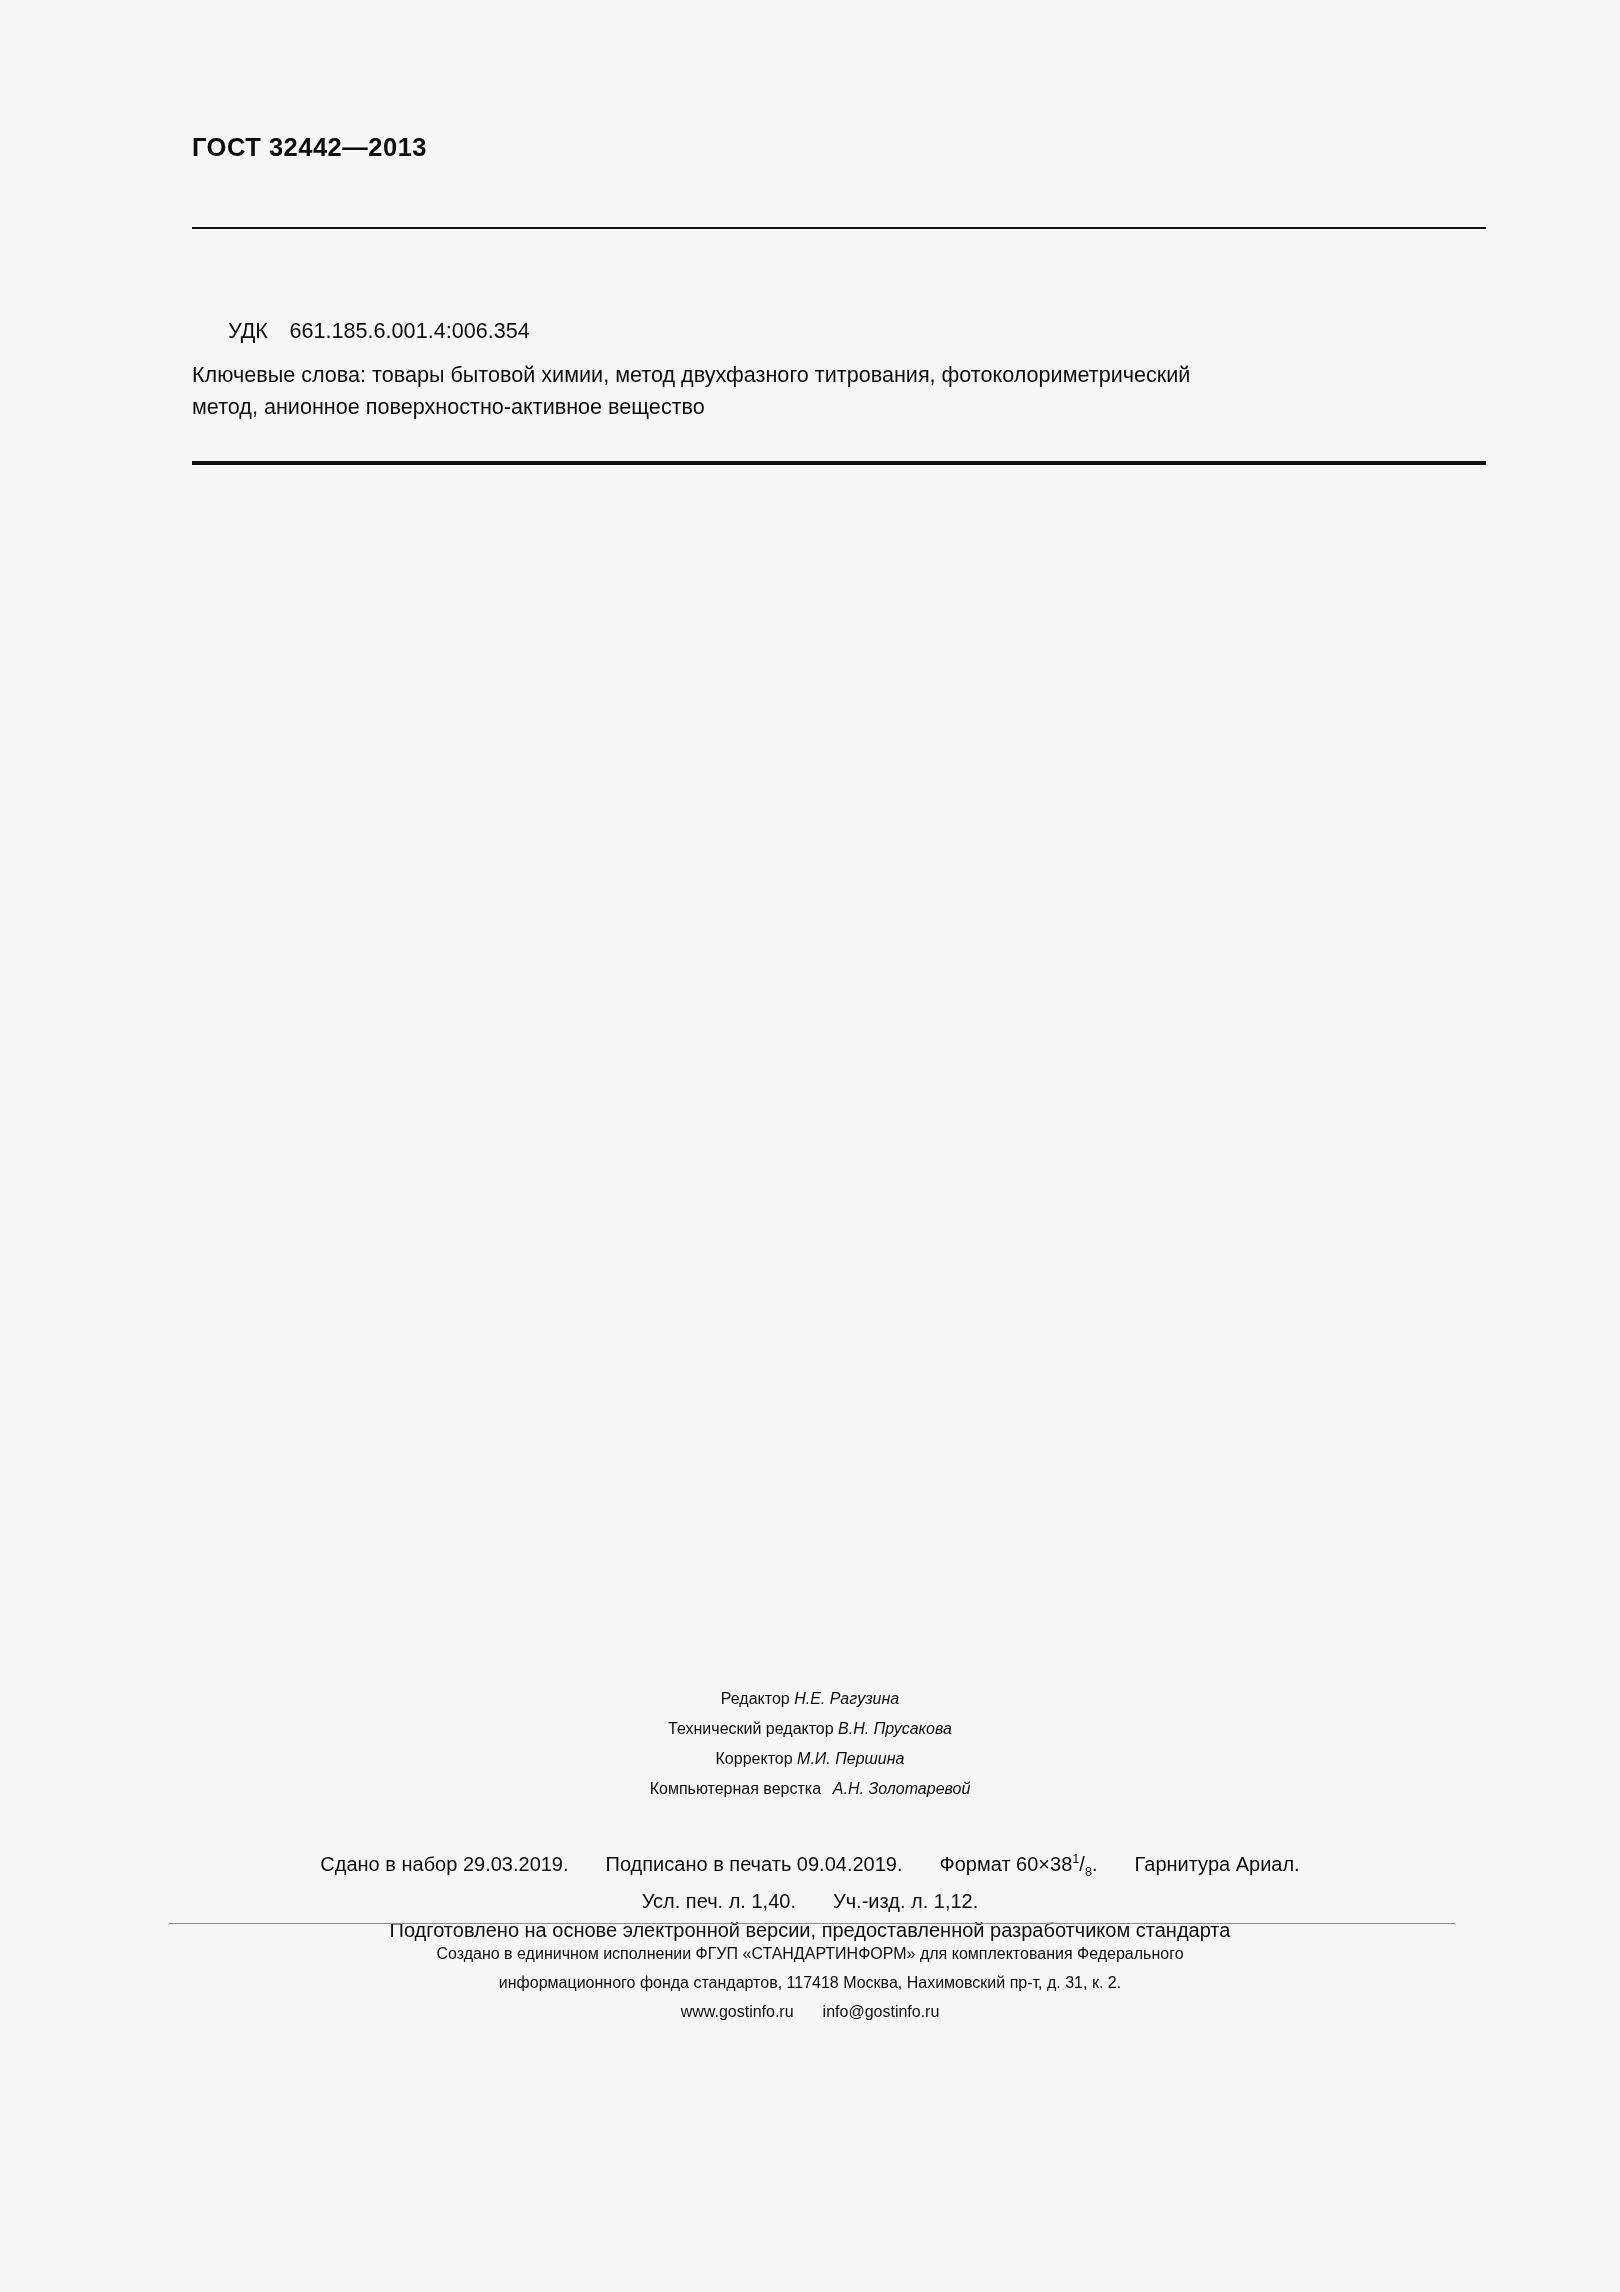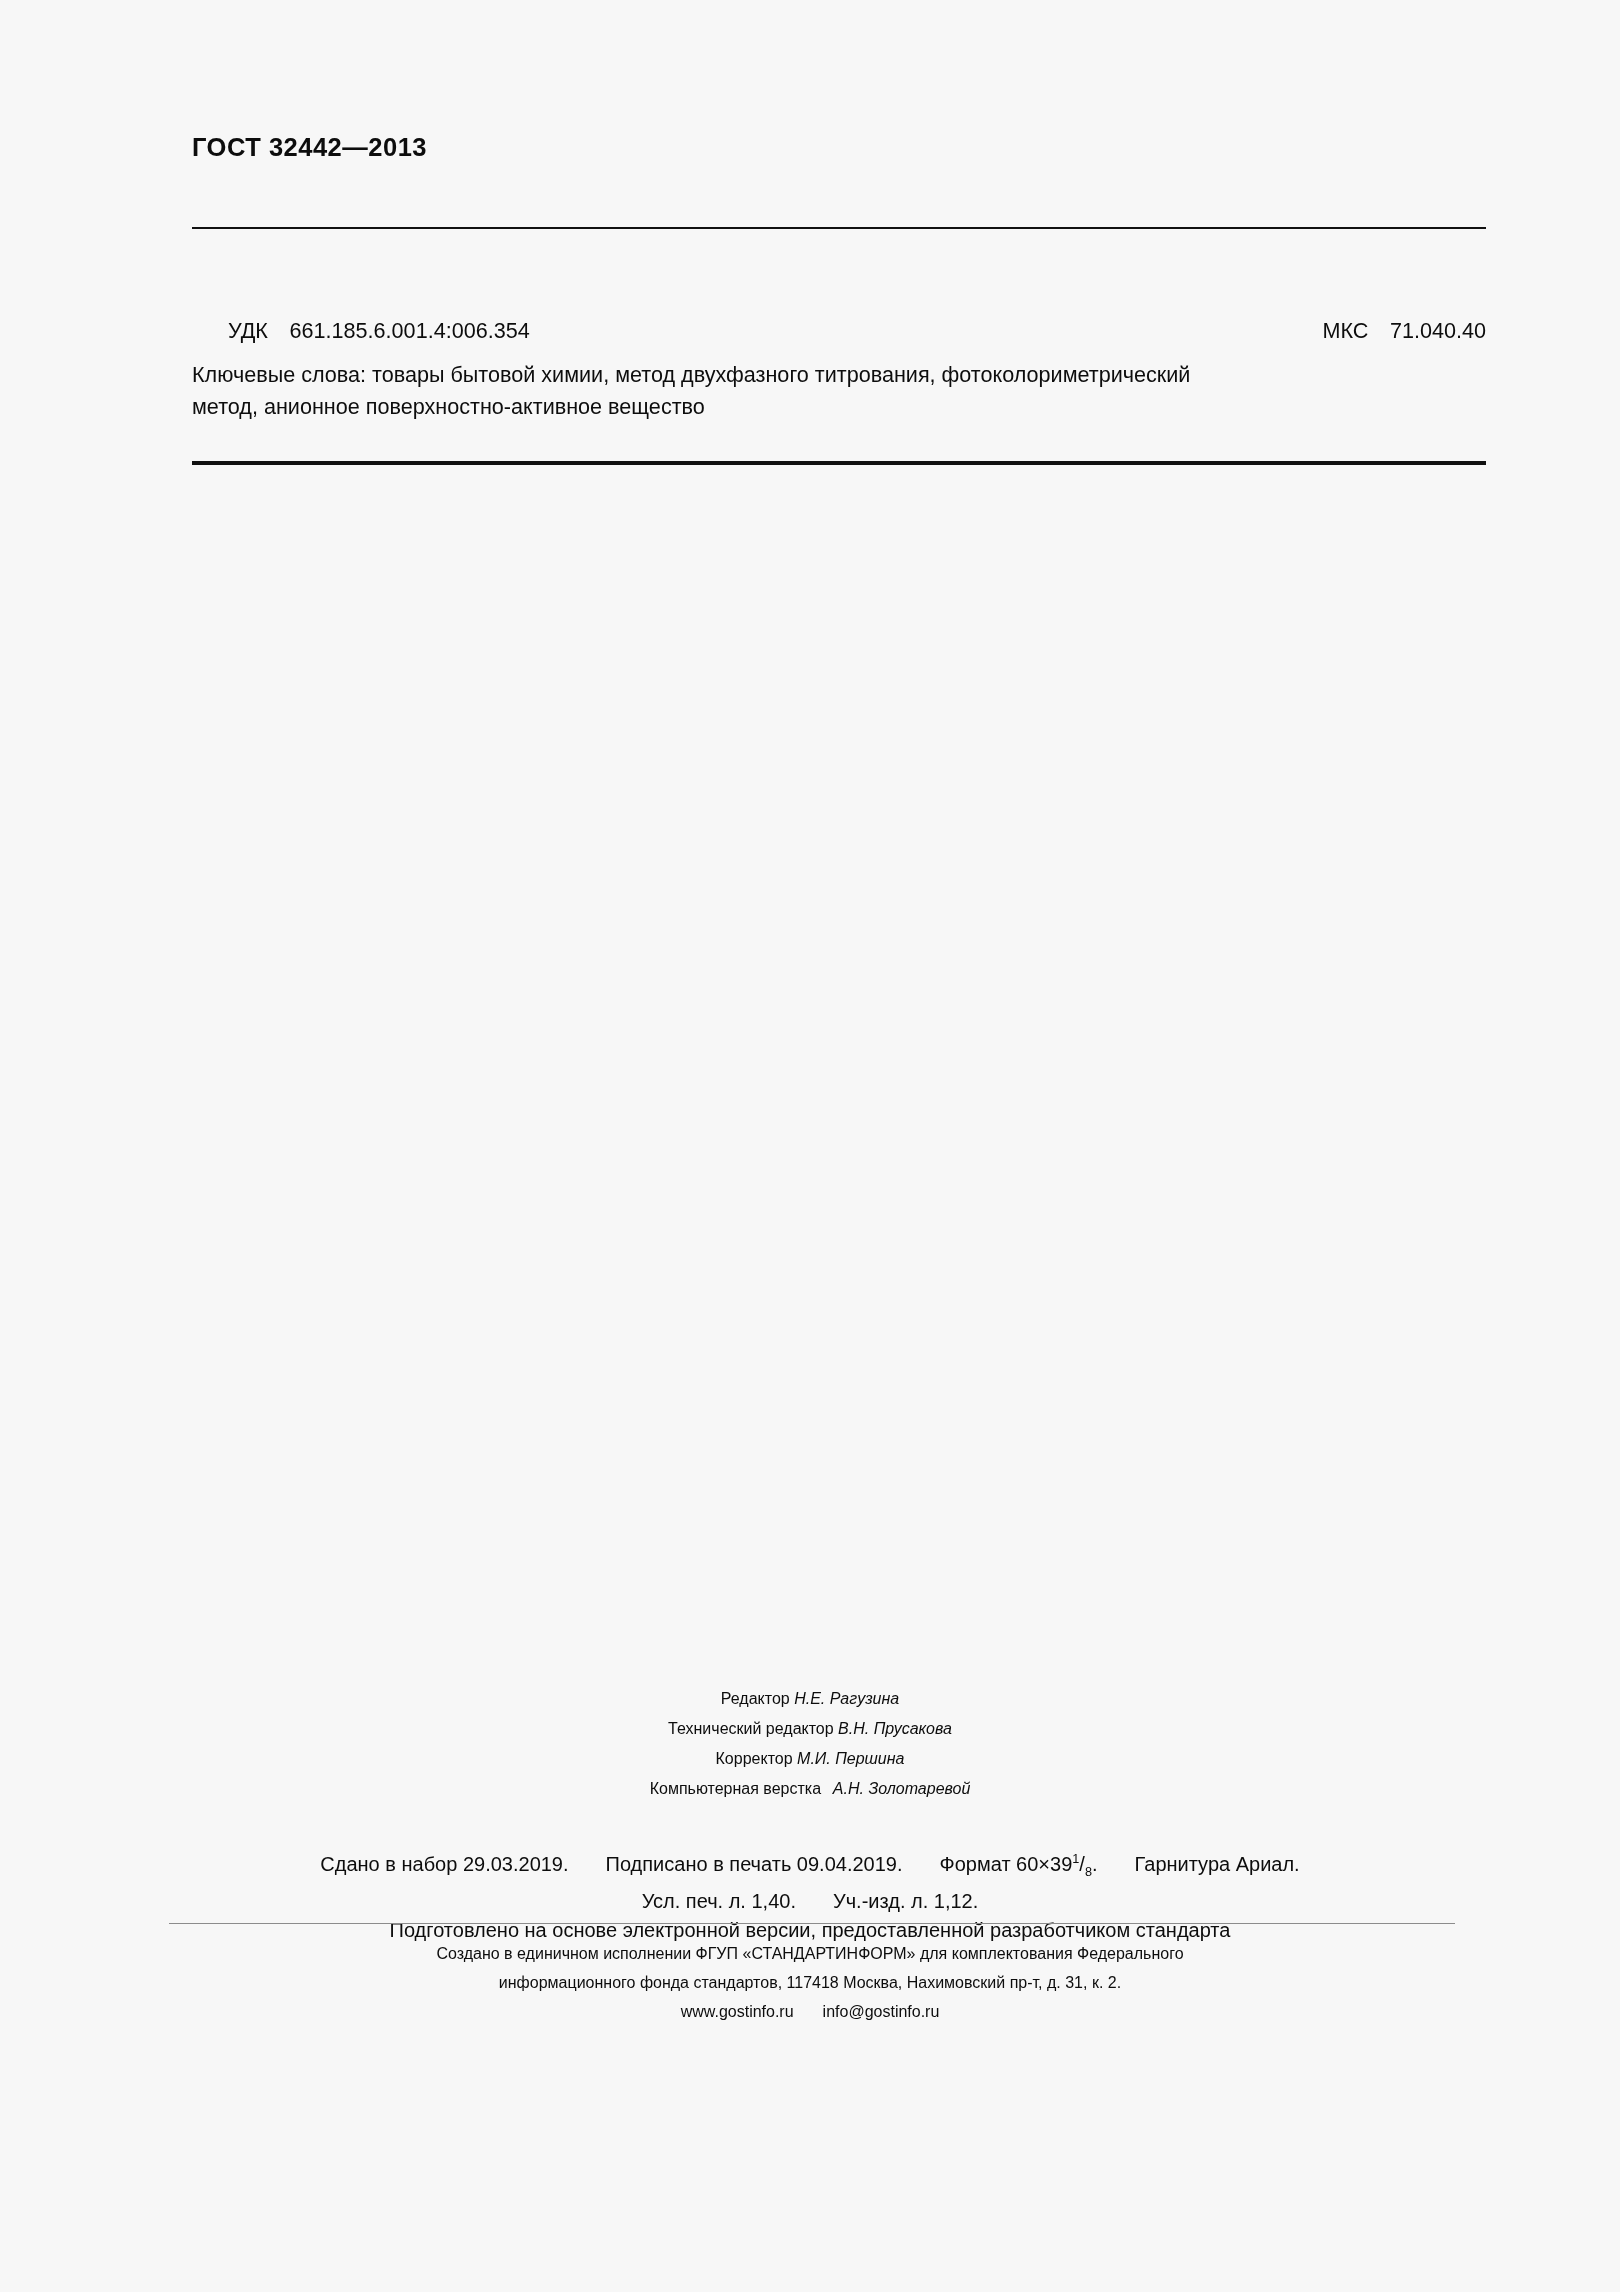--- a/index.html
+++ b/index.html
@@ -120,23 +120,20 @@
 <div class="page">
 
   <div class="doc-title">ГОСТ 32442—2013</div>
 
   <div class="rule rule-thin-top"></div>
 
   <div class="udk-row">
     <div class="left">
       <span>УДК</span><span class="gap-s"></span><span>661.185.6.001.4:006.354</span>
     </div>
-    <div class="right">
-      <span>МКС</span><span class="gap-s"></span><span>71.040.40</span>
-    </div>
   </div>
 
   <div class="keywords">
     <span class="kw-label">Ключевые слова:</span>
     <span>товары  бытовой  химии,  метод  двухфазного  титрования,  фотоколориметрический</span>
     <span class="kw-line2">метод, анионное поверхностно-активное вещество</span>
   </div>
 
   <div class="rule rule-thick-bottom"></div>
 
@@ -153,21 +150,21 @@
       <span>Корректор</span>
       <em>М.И. Першина</em>
     </div>
     <div class="row">
       <span>Компьютерная верстка</span><span class="gap-s" style="width:11.8px"></span><em>А.Н. Золотаревой</em>
     </div>
   </div>
 
   <div class="print-block">
     <div class="row">
-      <span>Сдано в набор 29.03.2019.</span><span class="gap-m"></span><span>Подписано в печать 09.04.2019.</span><span class="gap-m"></span><span>Формат 60×39</span><span class="frac"><sup>1</sup>/<sub>8</sub></span><span>.</span><span class="gap-m"></span><span>Гарнитура Ариал.</span>
+      <span>Сдано в набор 29.03.2019.</span><span class="gap-m"></span><span>Подписано в печать 09.04.2019.</span><span class="gap-m"></span><span>Формат 60×38</span><span class="frac"><sup>1</sup>/<sub>8</sub></span><span>.</span><span class="gap-m"></span><span>Гарнитура Ариал.</span>
     </div>
     <div class="row">
       <span>Усл. печ. л. 1,40.</span><span class="gap-m"></span><span>Уч.-изд. л. 1,12.</span>
     </div>
     <div class="row">
       <span>Подготовлено на основе электронной версии, предоставленной разработчиком стандарта</span>
     </div>
   </div>
 
   <div class="rule-footer"></div>

